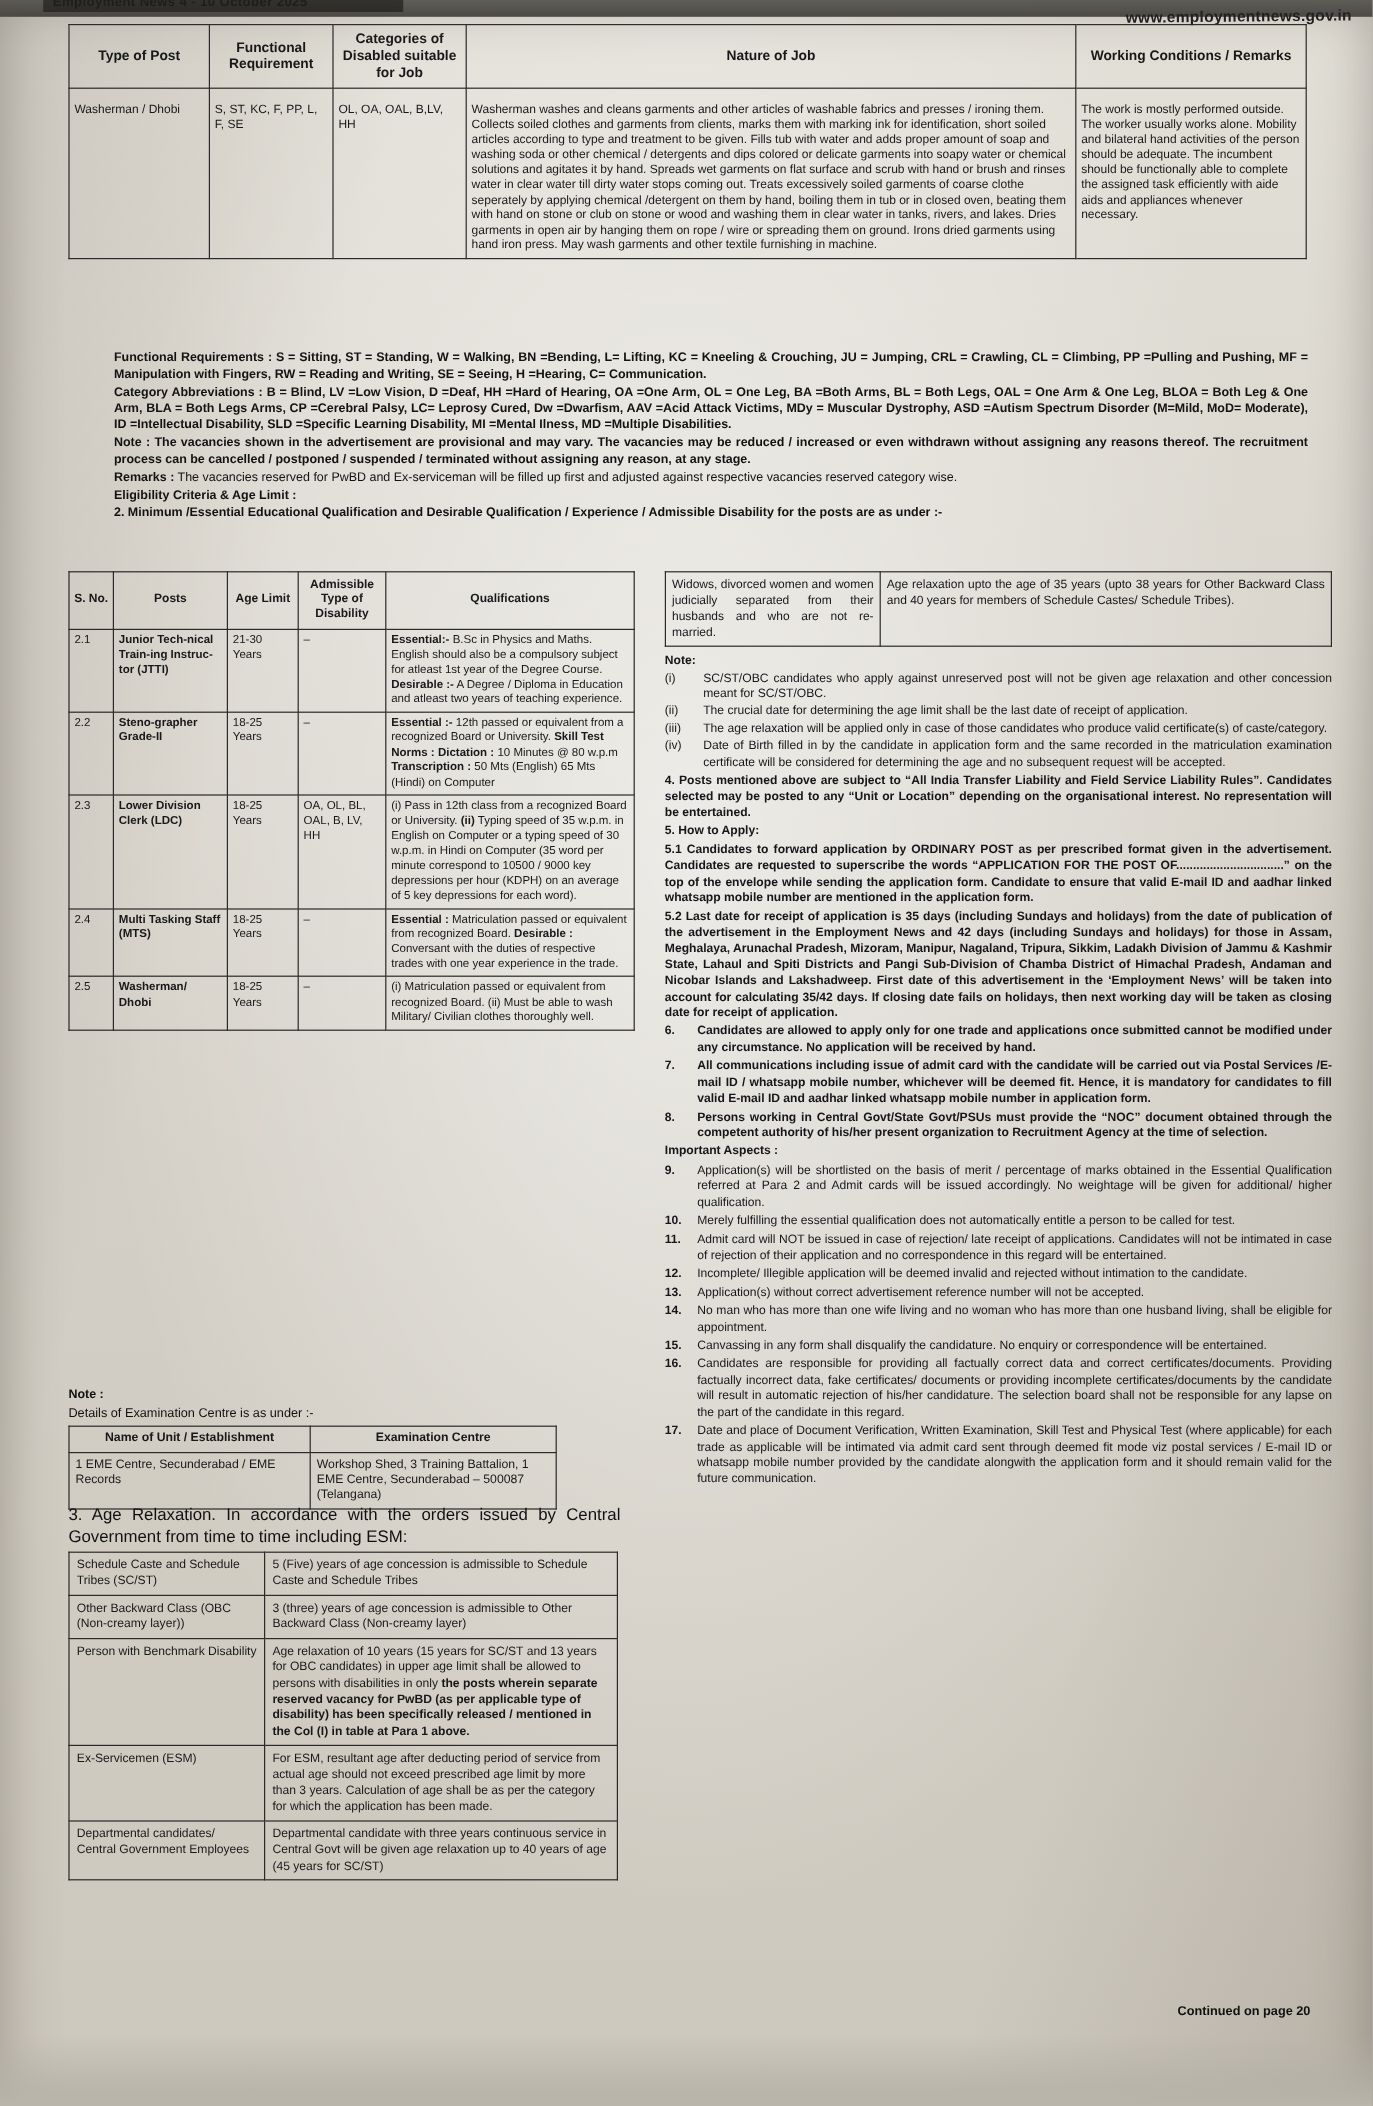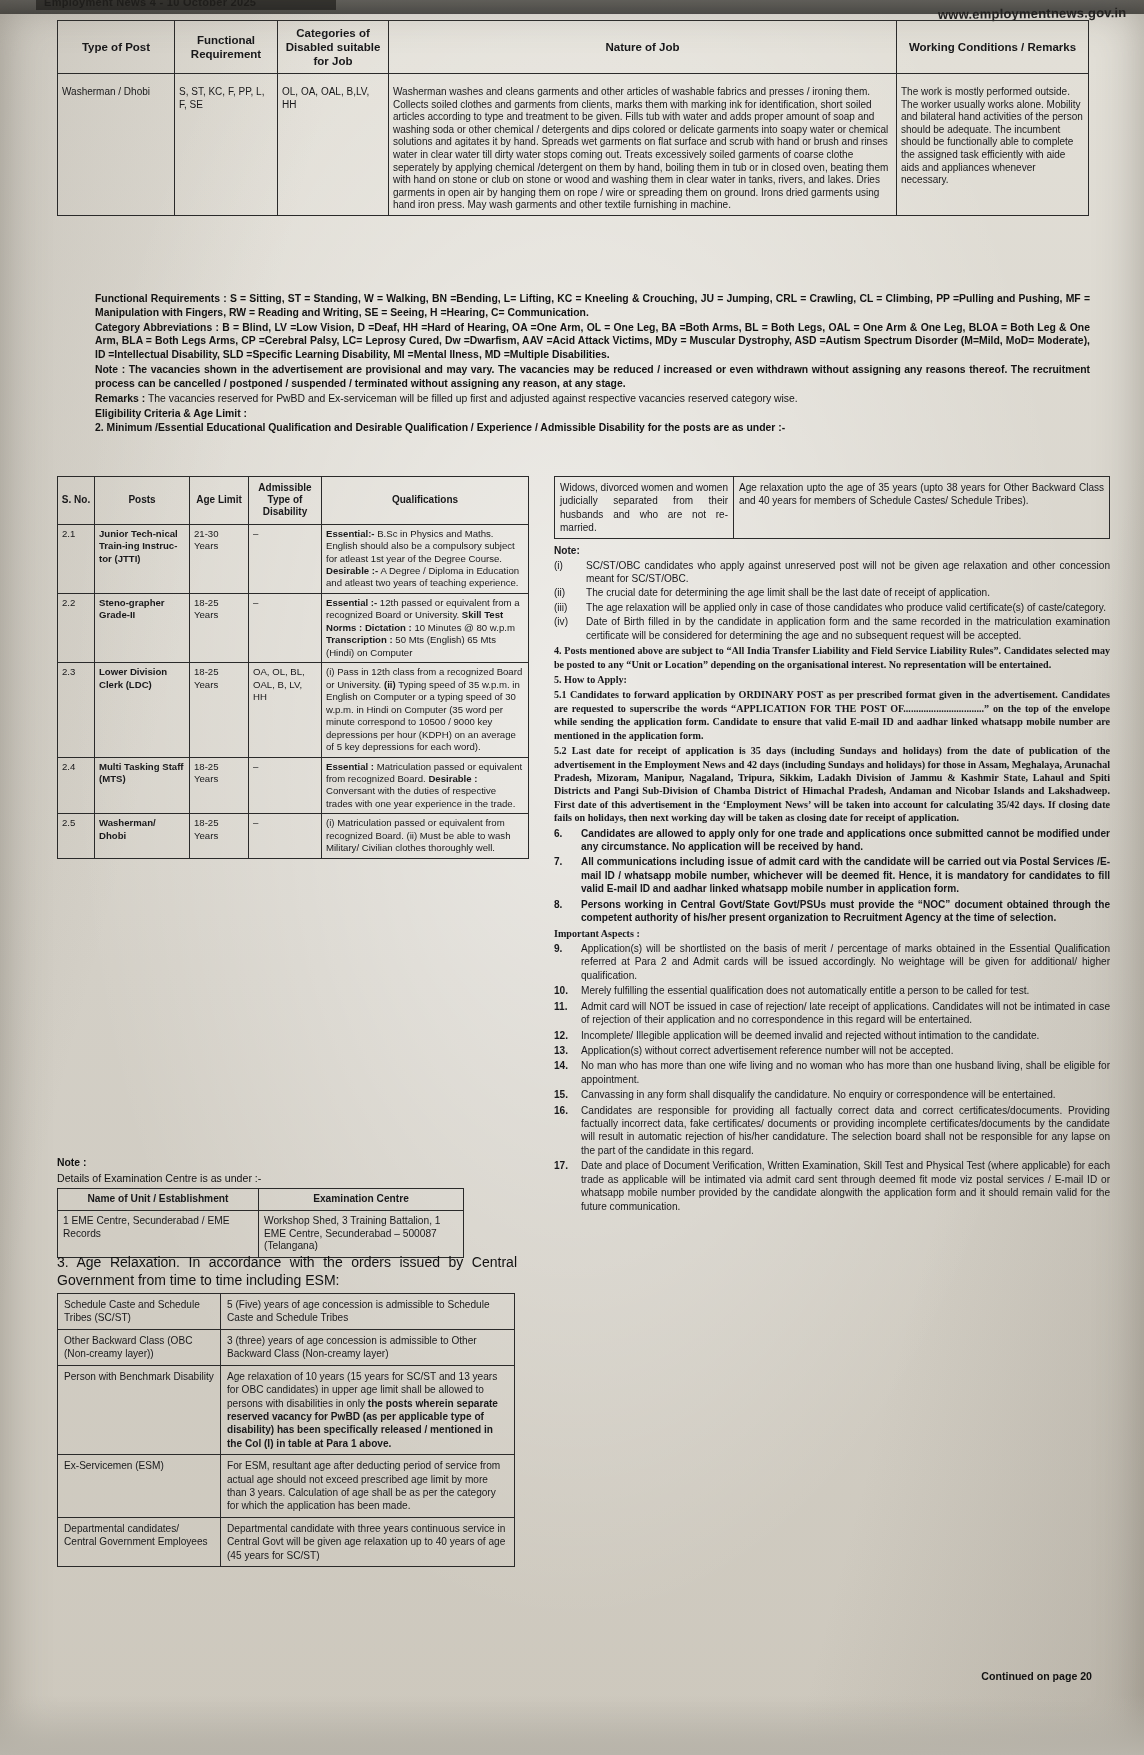--- a/index.html
+++ b/index.html
@@ -97,21 +97,21 @@
   .rwrap{position:absolute;left:536px;top:476px;width:556px;
          font-size:10.1px;line-height:1.33;color:#16161a;text-align:justify;margin-left:18px;}
   .agetbl{width:100%;font-size:10px;margin-bottom:5px;}
   .agetbl td{border:1px solid #2b2b2b;padding:4px 5px;vertical-align:top;}
   .agetbl .c1{width:168px;text-align:justify;}
   .noteblk{margin-top:3px;}
   .noteblk .nh{font-weight:bold;margin-bottom:1px;}
   .roman{display:flex;gap:6px;margin-bottom:1px;}
   .roman .rn{width:26px;flex:0 0 26px;}
   .roman .rt{flex:1;text-align:justify;}
-  .para{margin:2px 0;text-align:justify;font-family:Liberation Serif, serif;}
+  .para{margin:2px 0;text-align:justify;}
   .numitem{display:flex;gap:7px;margin:2px 0;}
   .numitem .nn{width:20px;flex:0 0 20px;font-weight:bold;}
   .numitem .nt{flex:1;text-align:justify;}
   .b{font-weight:bold;}
   .n{font-weight:normal;}
 
   
   .noteLbl{position:absolute;left:57px;top:1157px;font-size:10.4px;font-weight:bold;color:#111;}
   .detLbl{position:absolute;left:57px;top:1172px;font-size:10.6px;font-weight:normal;color:#111;}
   .t3wrap{position:absolute;left:57px;top:1188px;width:407px;}

